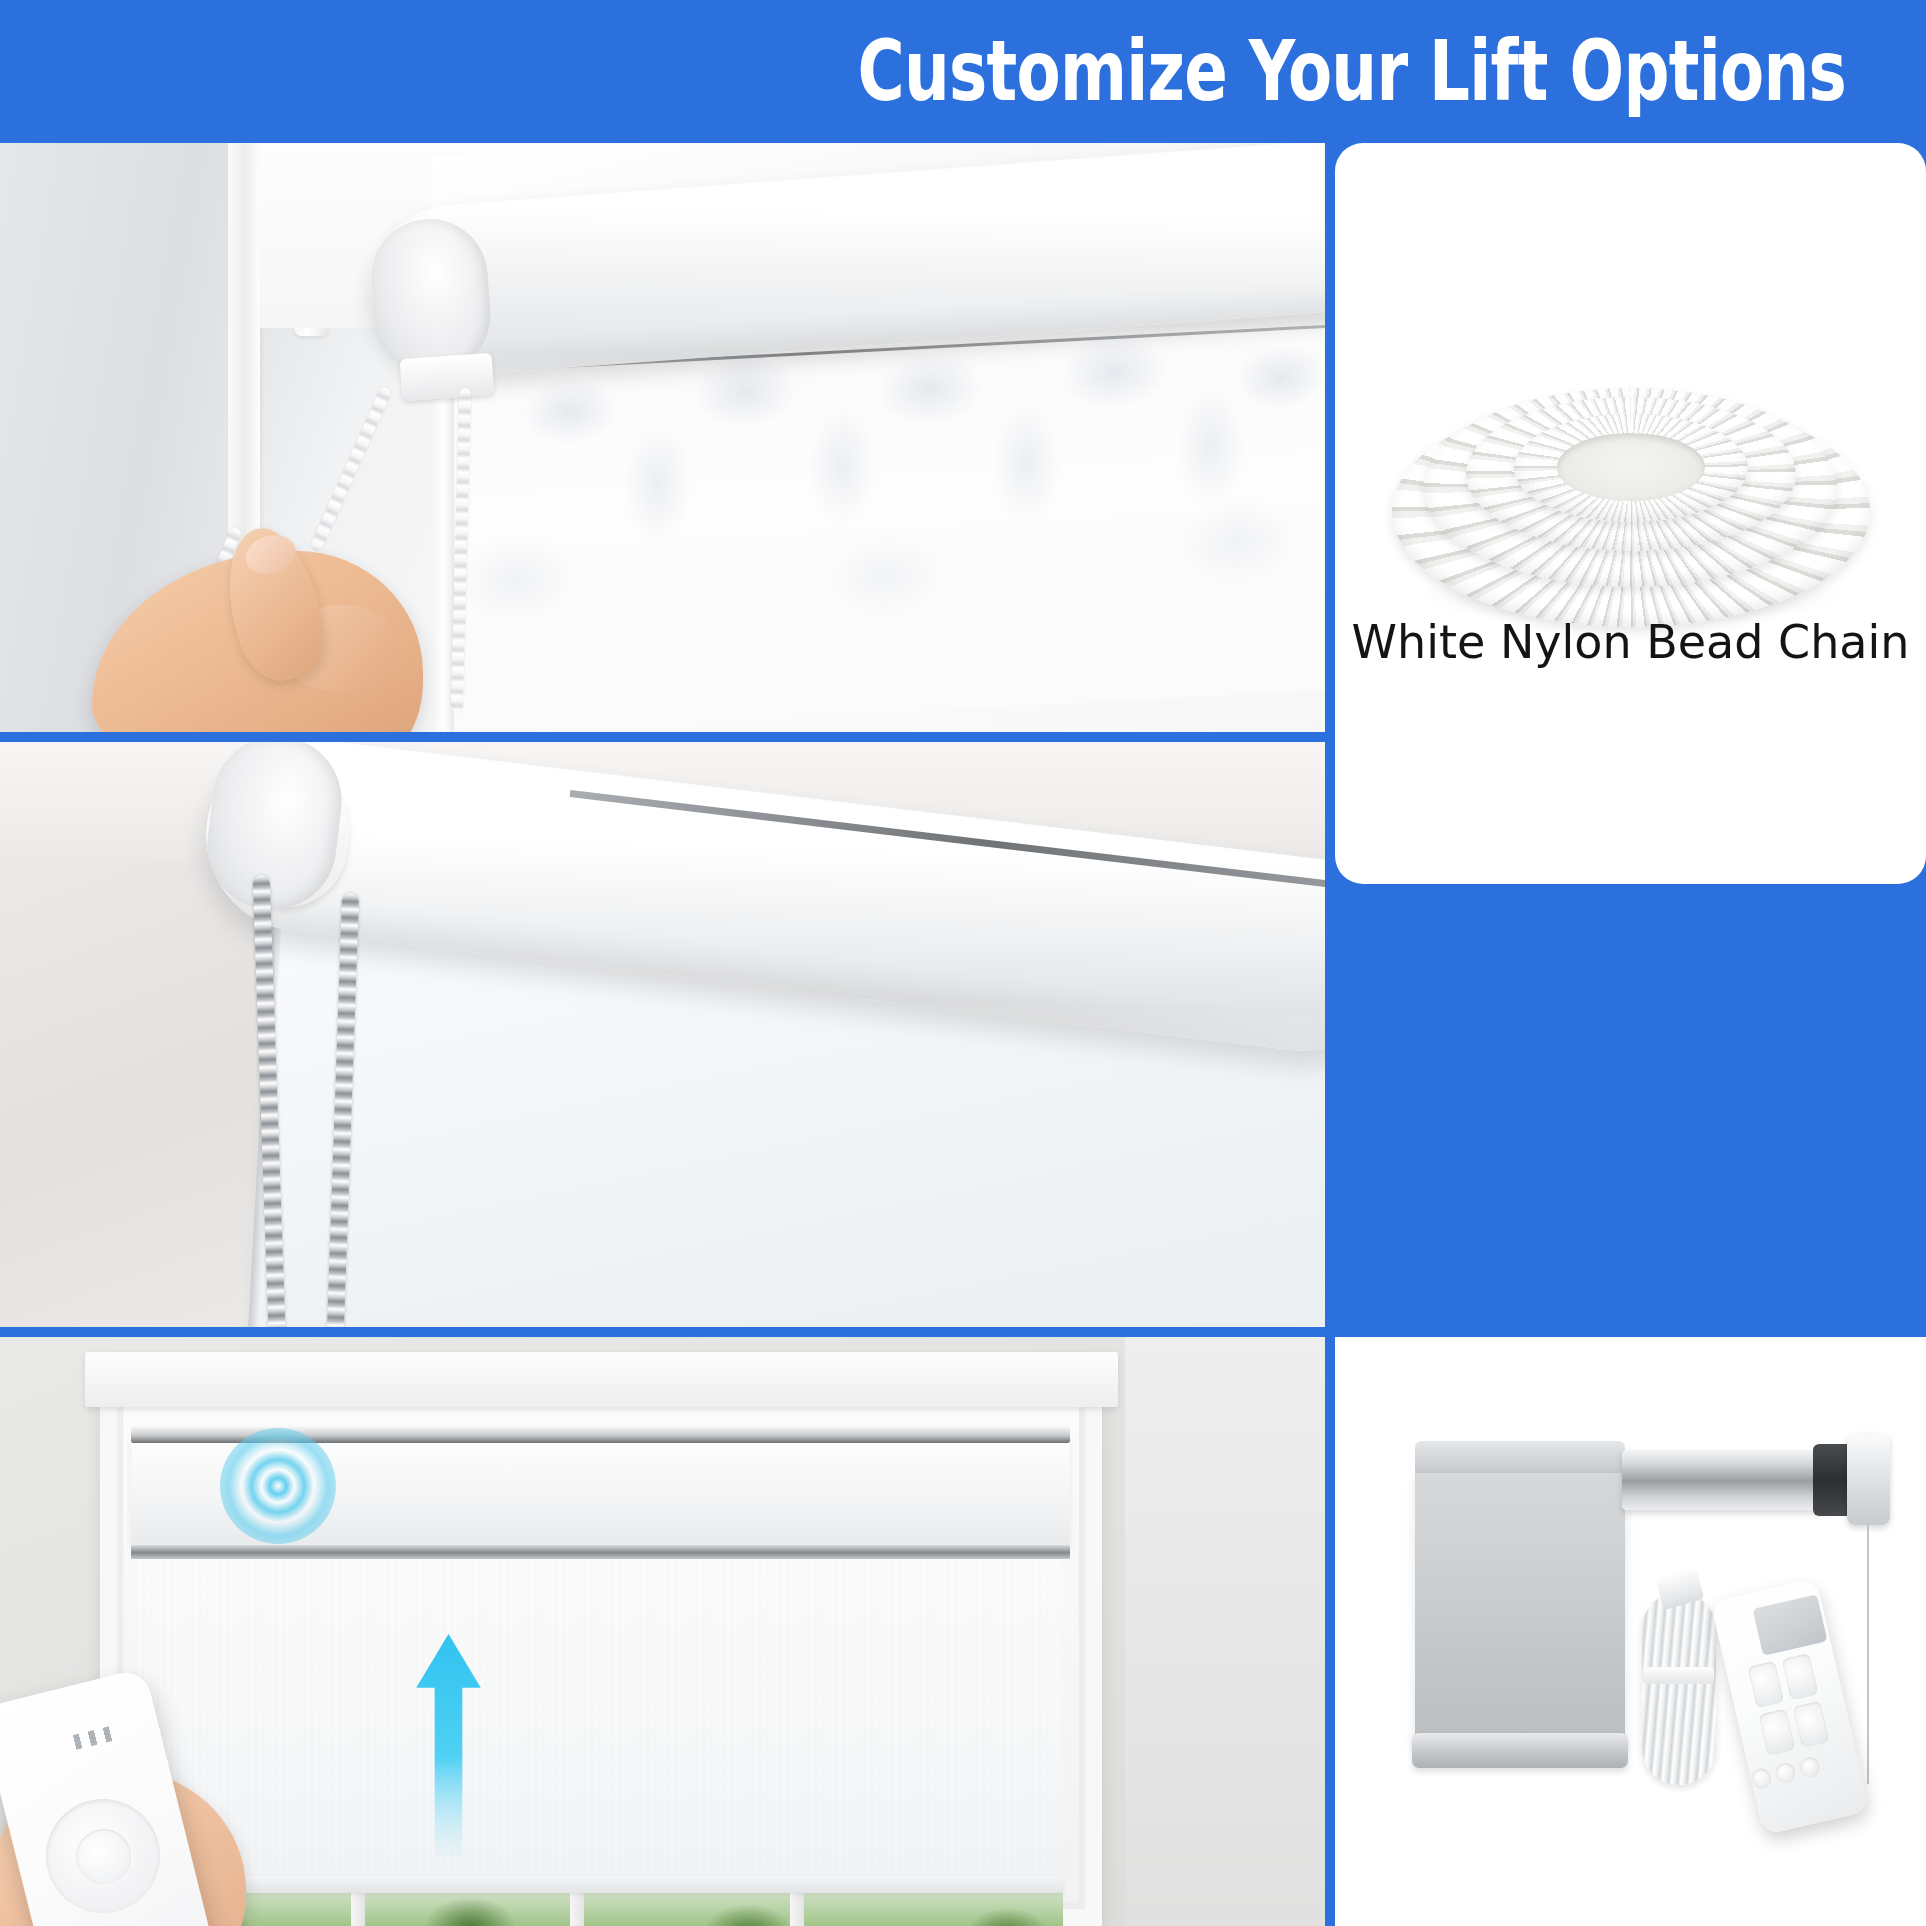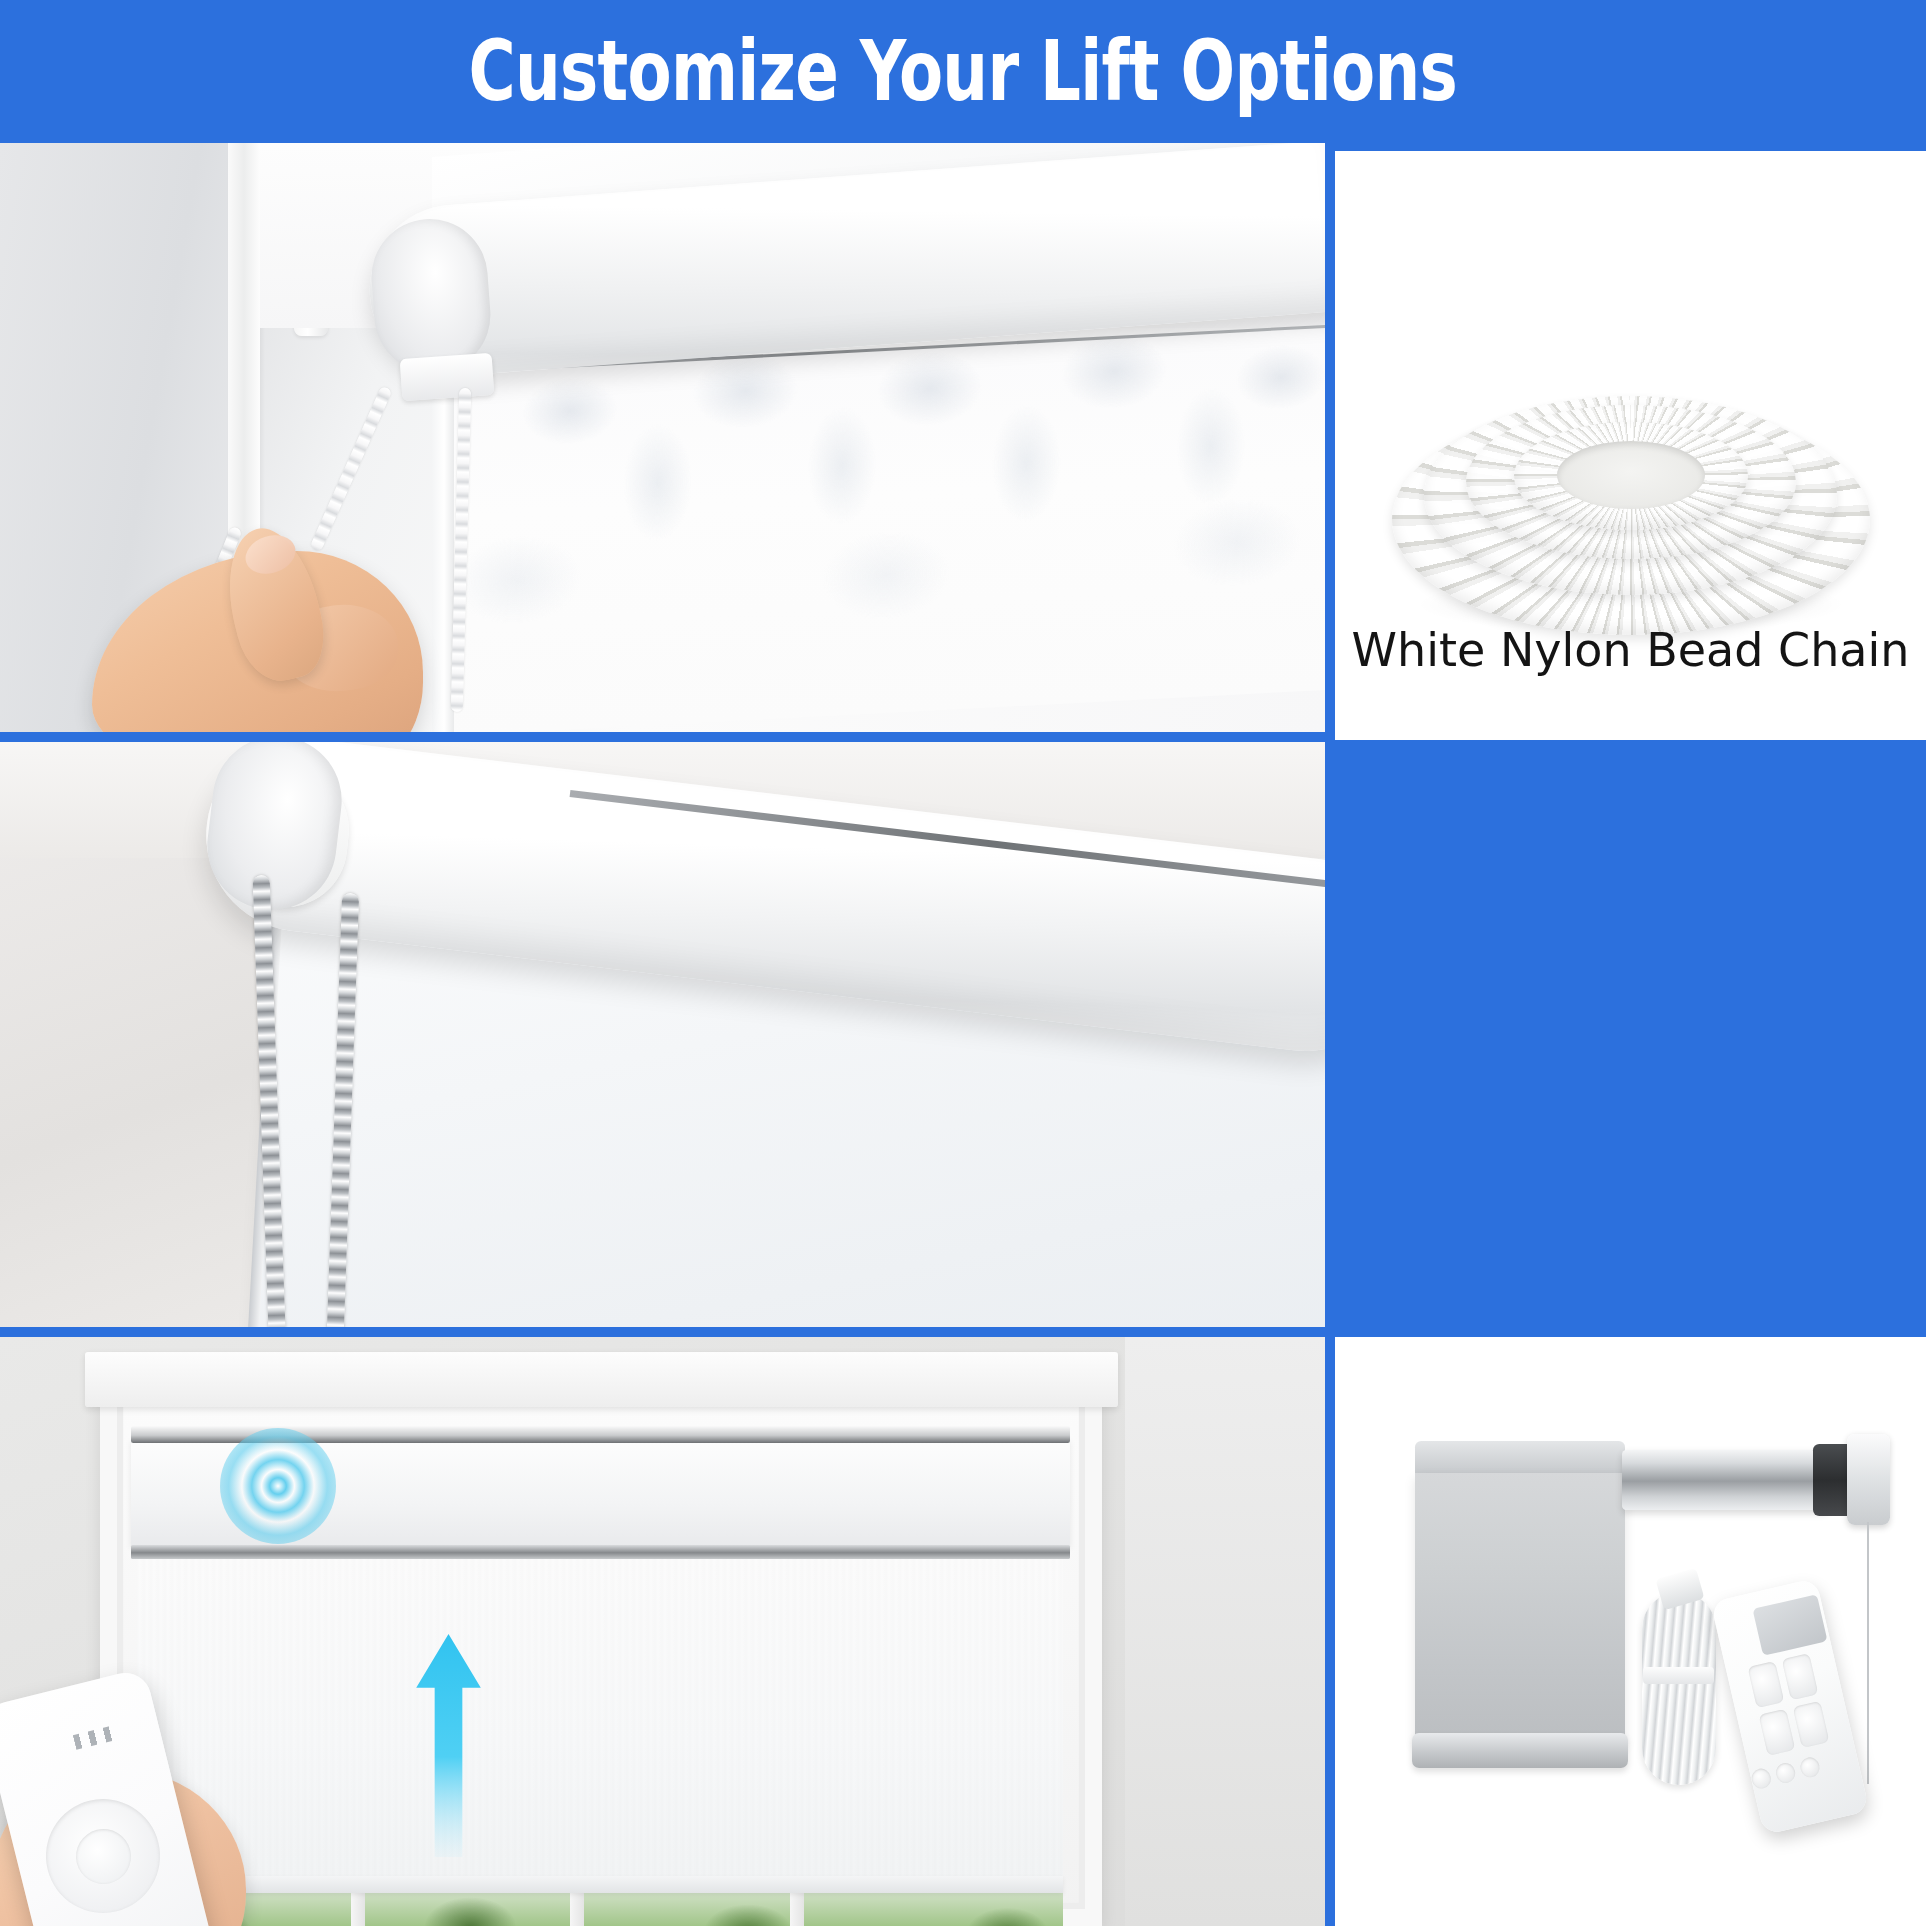--- a/index.html
+++ b/index.html
@@ -2,32 +2,32 @@
 <html style="font-size:12.3px"><head>
 <meta charset="utf-8">
 <style>
   html,body{margin:0;padding:0;background:#fff;}
   body{width:1926px;height:1926px;overflow:hidden;font-family:"Liberation Sans",sans-serif;}
 
   #page{position:relative;width:1926px;height:1926px;background:#2C70DD;overflow:hidden;}
 
   
   #header{position:absolute;left:0;top:0;width:1926px;height:143px;background:#2C70DD;
-          display:flex;align-items:center;justify-content:center;}
+          display:flex;align-items:center;justify-content:flex-end;}
   #header-title{color:#ffffff;font-size:83px;font-weight:bold;letter-spacing:-0.8px;
                 font-family:"DejaVu Sans Condensed","Liberation Sans Narrow","Liberation Sans",sans-serif;
                 transform:scaleX(0.86);transform-origin:center;white-space:nowrap;}
 
   
   #grid{position:absolute;left:0;top:143px;width:1926px;height:1783px;}
   .cell{position:absolute;overflow:hidden;background:#fff;}
   
   
   .c-l1{left:0;top:0;width:1325px;height:589px;}
-  .c-r1{left:1335px;top:8px;width:591px;height:589px;}
+  .c-r1{left:1335px;top:0;width:591px;height:741px;border-radius:28px;}
   .c-l2{left:0;top:599px;width:1325px;height:585px;}
   .c-r2{left:1335px;top:599px;width:591px;height:585px;}
   .c-l3{left:0;top:1194px;width:1325px;height:589px;}
   .c-r3{left:1335px;top:1194px;width:591px;height:589px;}
 
   .label{position:absolute;left:0;width:100%;text-align:center;color:#141414;
          font-size:46px;font-weight:400;letter-spacing:0px;white-space:nowrap;
          font-family:"DejaVu Sans","Liberation Sans",sans-serif;}
   .lbl-wide{font-size:45px;transform:scaleX(0.97);}
 

